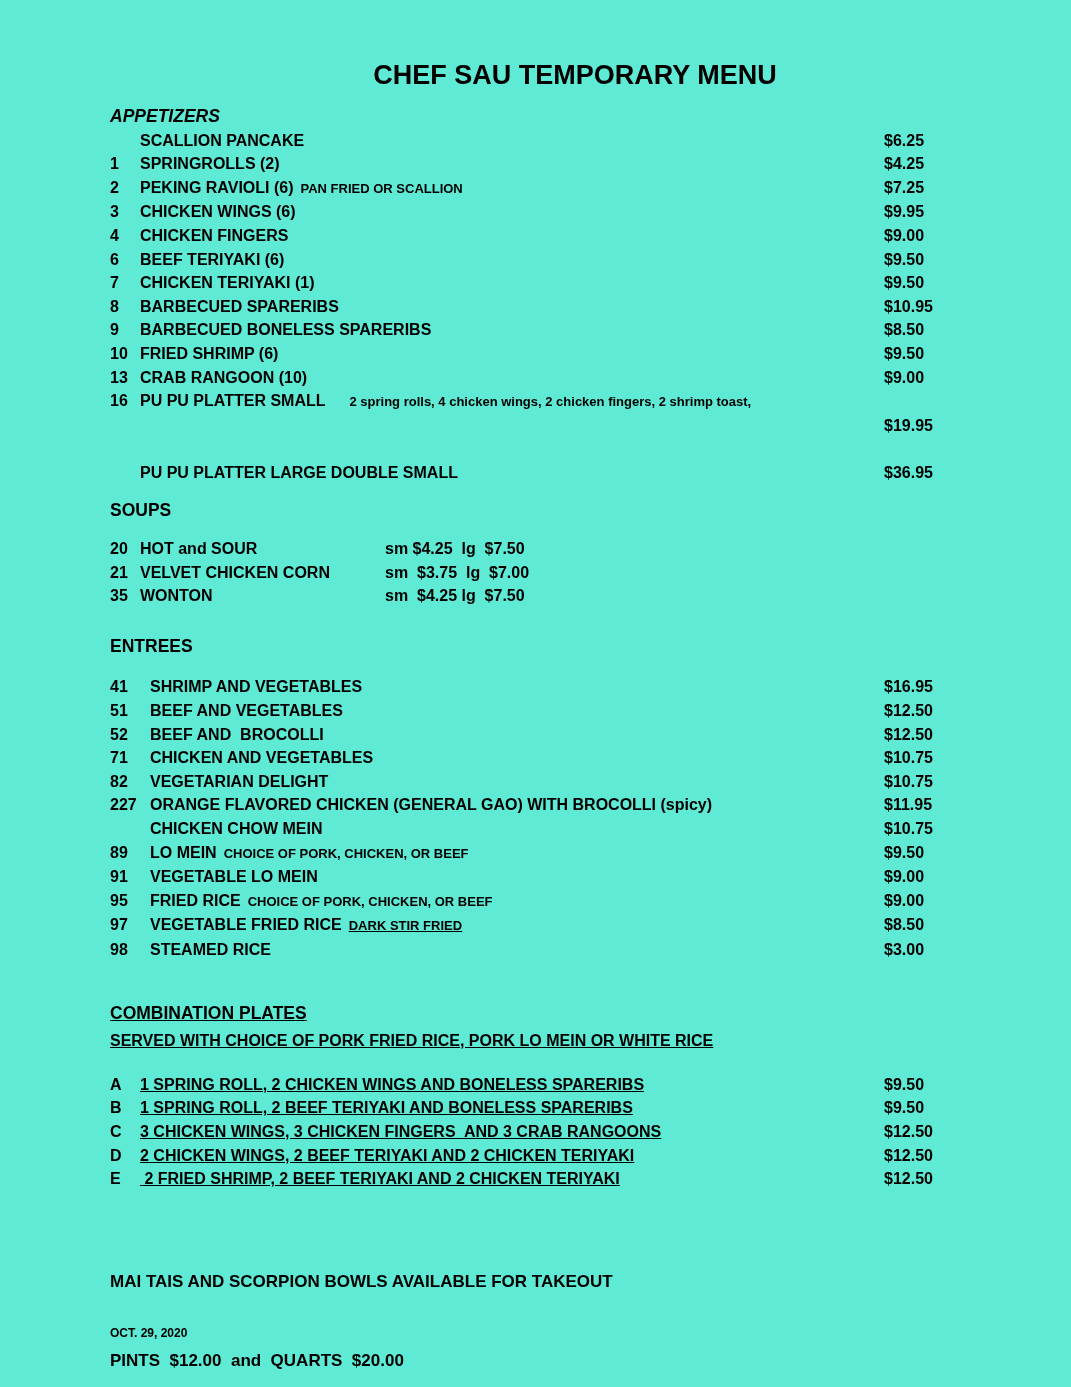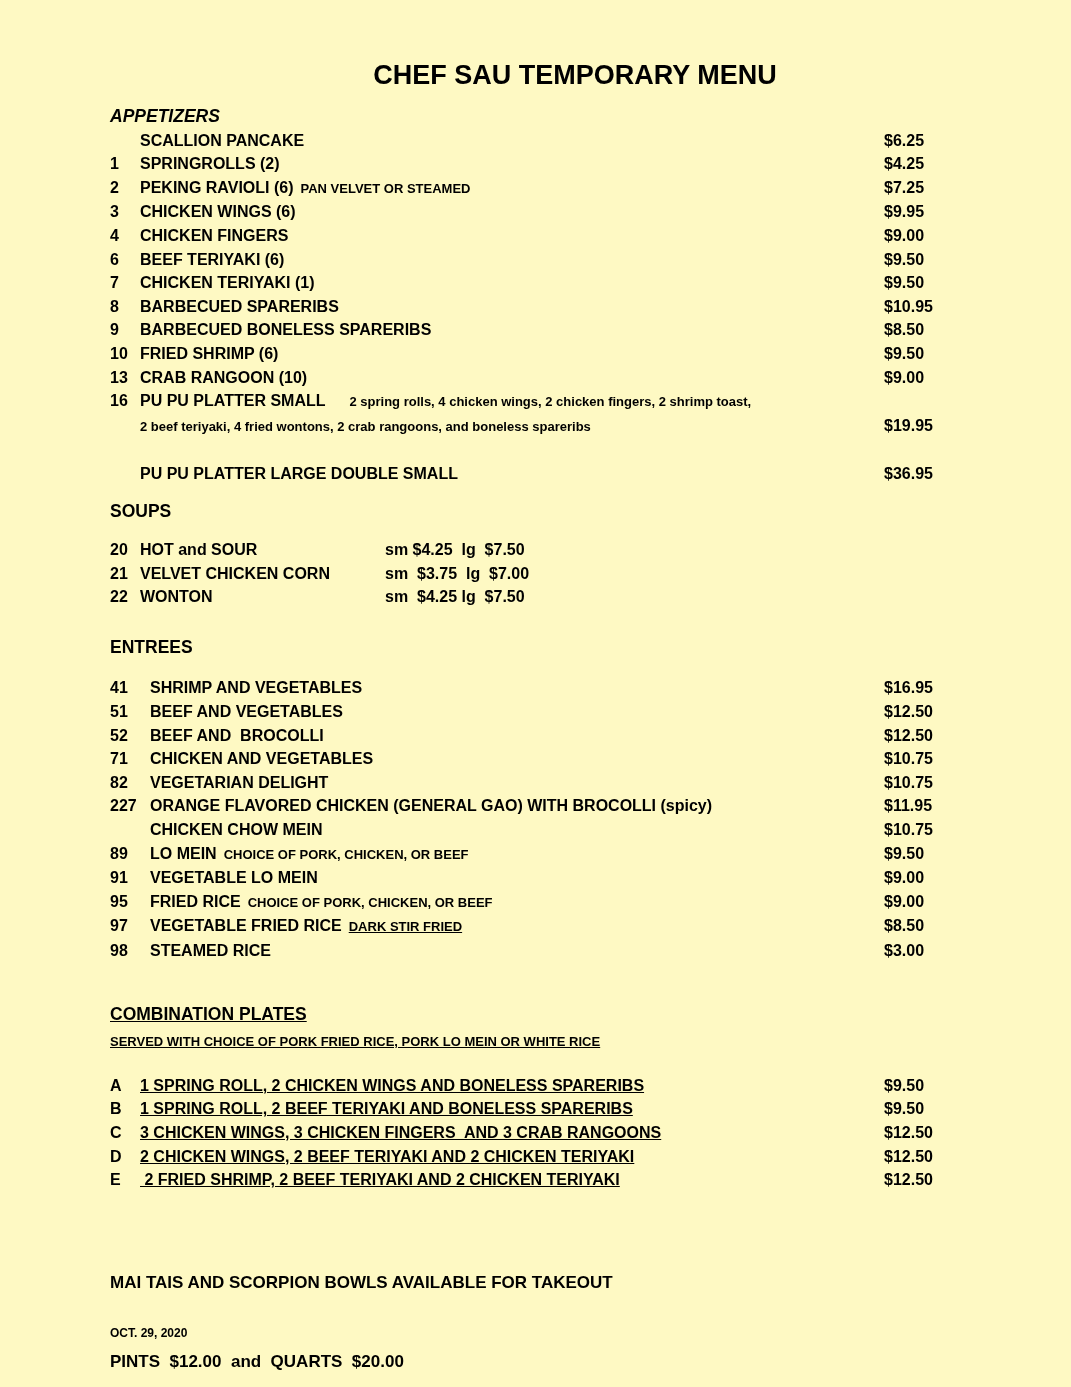--- a/index.html
+++ b/index.html
@@ -1,20 +1,20 @@
 <!DOCTYPE html>
 <html><head>
 <meta charset="utf-8">
 <style>
   html, body { margin: 0; padding: 0; background: #ffffff; }
   .page {
     position: relative;
     width: 1071px;
     height: 1387px;
-    background: #fef9c3;
+    background: #5eead4;
     color: #000000;
     font-family: "Liberation Sans", sans-serif;
     font-weight: 700;
     overflow: hidden;
   }
   .content {
     position: absolute;
     left: 110px;
     top: 0;
     width: 830px;
@@ -35,21 +35,21 @@
     margin: 0;
     white-space: pre-wrap;
   }
   .h-appetizers { margin-top: 12px; font-style: italic; }
   .sec-soups    { margin-top: 14px; }
   .soups-items  { margin-top: 15px; }
   .sec-entrees  { margin-top: 27px; }
   .entrees-items{ margin-top: 17px; }
   .sec-combos   { margin-top: 40px; text-decoration: underline; }
   .subtitle {
-    font-size: 13px;
+    font-size: 16px;
     line-height: 23.6px;
     margin: 4px 0 8px 0;
     white-space: pre-wrap;
   }
   .combos-items { margin-top: 20px; }
   .row {
     position: relative;
     font-size: 16px;
     line-height: 23.6px;
     white-space: pre-wrap;
@@ -92,41 +92,41 @@
 <div class="page">
   <div class="content">
 
     <h1 class="title">CHEF SAU TEMPORARY MENU</h1>
 
     <section>
       <h2 class="heading h-appetizers">APPETIZERS</h2>
       <div>
           <div class="row"><span class="num" style="width: 30px;"></span><span class="name">SCALLION PANCAKE</span><span class="price">$6.25</span></div>
           <div class="row"><span class="num" style="width: 30px;">1</span><span class="name">SPRINGROLLS (2)</span><span class="price">$4.25</span></div>
-          <div class="row"><span class="num" style="width: 30px;">2</span><span class="name">PEKING RAVIOLI (6)</span><span class="note" style="margin-left: 7px;">PAN VELVET OR STEAMED</span><span class="price">$7.25</span></div>
+          <div class="row"><span class="num" style="width: 30px;">2</span><span class="name">PEKING RAVIOLI (6)</span><span class="note" style="margin-left: 7px;">PAN FRIED OR SCALLION</span><span class="price">$7.25</span></div>
           <div class="row"><span class="num" style="width: 30px;">3</span><span class="name">CHICKEN WINGS (6)</span><span class="price">$9.95</span></div>
           <div class="row"><span class="num" style="width: 30px;">4</span><span class="name">CHICKEN FINGERS</span><span class="price">$9.00</span></div>
           <div class="row"><span class="num" style="width: 30px;">6</span><span class="name">BEEF TERIYAKI (6)</span><span class="price">$9.50</span></div>
           <div class="row"><span class="num" style="width: 30px;">7</span><span class="name">CHICKEN TERIYAKI (1)</span><span class="price">$9.50</span></div>
           <div class="row"><span class="num" style="width: 30px;">8</span><span class="name">BARBECUED SPARERIBS</span><span class="price">$10.95</span></div>
           <div class="row"><span class="num" style="width: 30px;">9</span><span class="name">BARBECUED BONELESS SPARERIBS</span><span class="price">$8.50</span></div>
           <div class="row"><span class="num" style="width: 30px;">10</span><span class="name">FRIED SHRIMP (6)</span><span class="price">$9.50</span></div>
           <div class="row"><span class="num" style="width: 30px;">13</span><span class="name">CRAB RANGOON (10)</span><span class="price">$9.00</span></div>
           <div class="row"><span class="num" style="width: 30px;">16</span><span class="name">PU PU PLATTER SMALL</span><span class="note" style="margin-left: 24px;">2 spring rolls, 4 chicken wings, 2 chicken fingers, 2 shrimp toast,</span></div>
-          <div class="row"><span class="num" style="width: 30px;"></span><span class="note">2 beef teriyaki, 4 fried wontons, 2 crab rangoons, and boneless spareribs</span><span class="price">$19.95</span></div>
+          <div class="row"><span class="num" style="width: 30px;"></span><span class="price">$19.95</span></div>
           <div class="row gap-before"><span class="num" style="width: 30px;"></span><span class="name">PU PU PLATTER LARGE DOUBLE SMALL</span><span class="price">$36.95</span></div>
         </div>
     </section>
 
     <section class="sec-soups">
       <h2 class="heading">SOUPS</h2>
       <div class="soups-items">
           <div class="row"><span class="num" style="width: 30px;">20</span><span class="name">HOT and SOUR</span><span class="sizes">sm $4.25  lg  $7.50</span></div>
           <div class="row"><span class="num" style="width: 30px;">21</span><span class="name">VELVET CHICKEN CORN</span><span class="sizes">sm  $3.75  lg  $7.00</span></div>
-          <div class="row"><span class="num" style="width: 30px;">22</span><span class="name">WONTON</span><span class="sizes">sm  $4.25 lg  $7.50</span></div>
+          <div class="row"><span class="num" style="width: 30px;">35</span><span class="name">WONTON</span><span class="sizes">sm  $4.25 lg  $7.50</span></div>
         </div>
     </section>
 
     <section class="sec-entrees">
       <h2 class="heading">ENTREES</h2>
       <div class="entrees-items">
           <div class="row"><span class="num" style="width: 40px;">41</span><span class="name">SHRIMP AND VEGETABLES</span><span class="price">$16.95</span></div>
           <div class="row"><span class="num" style="width: 40px;">51</span><span class="name">BEEF AND VEGETABLES</span><span class="price">$12.50</span></div>
           <div class="row"><span class="num" style="width: 40px;">52</span><span class="name">BEEF AND  BROCOLLI</span><span class="price">$12.50</span></div>
           <div class="row"><span class="num" style="width: 40px;">71</span><span class="name">CHICKEN AND VEGETABLES</span><span class="price">$10.75</span></div>

